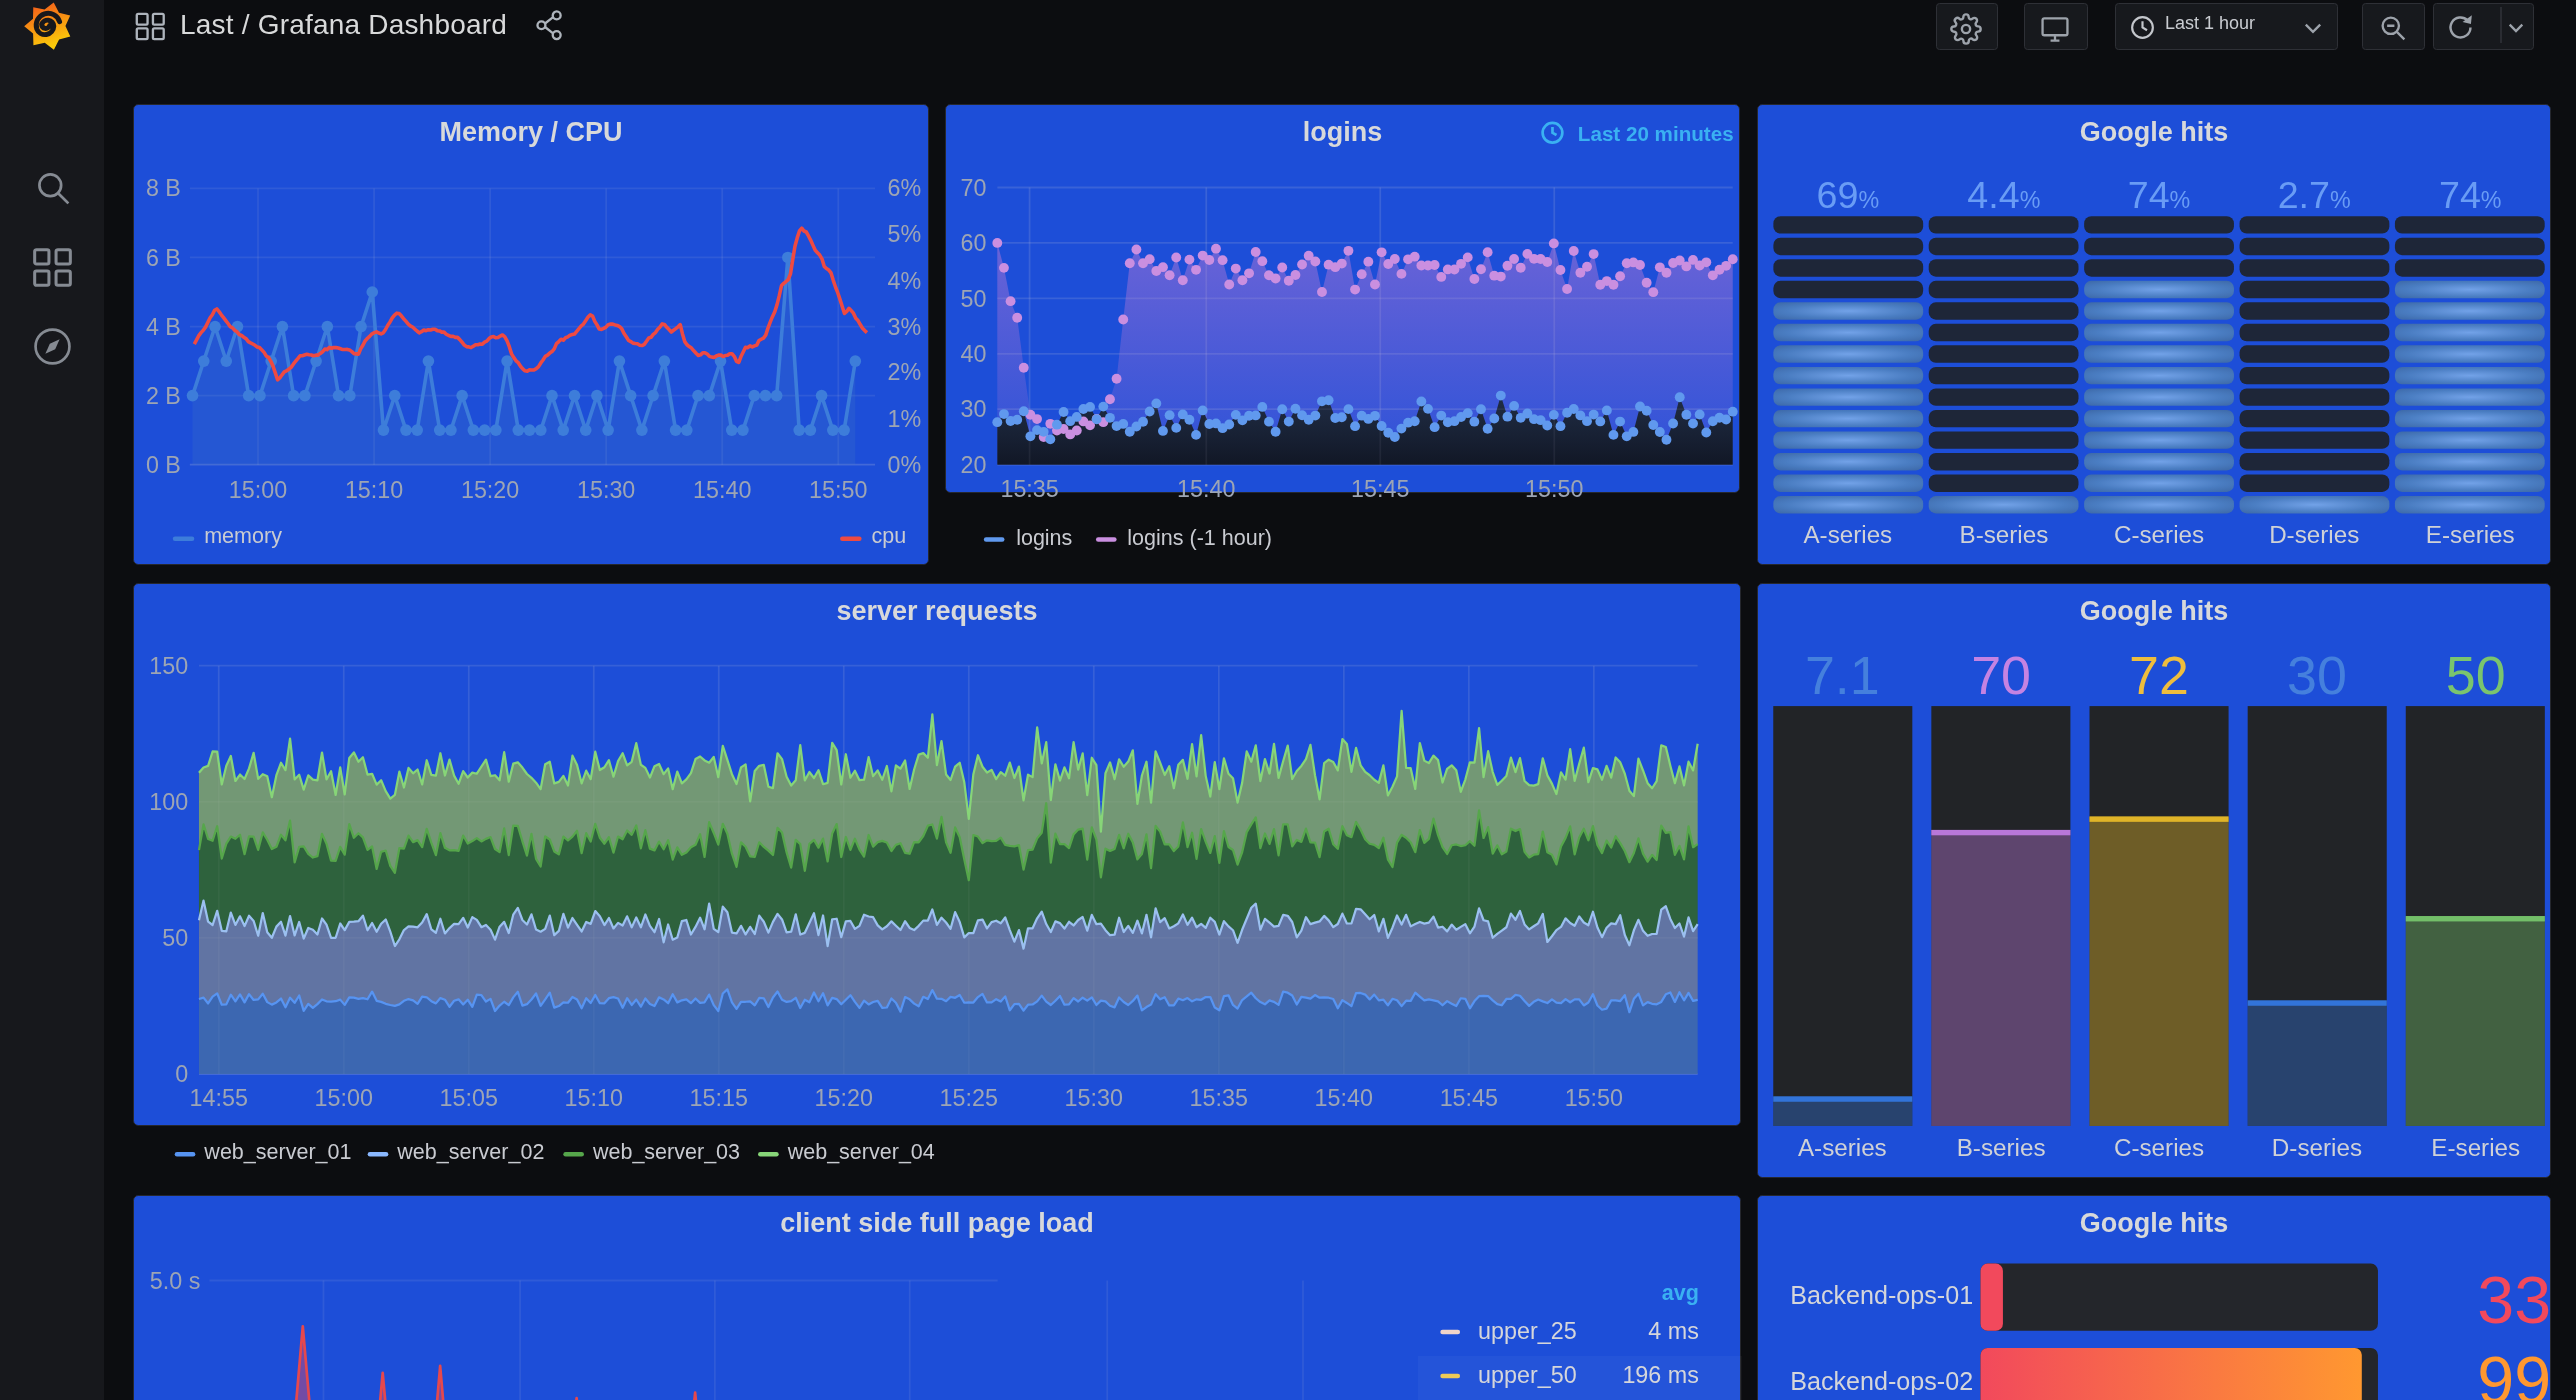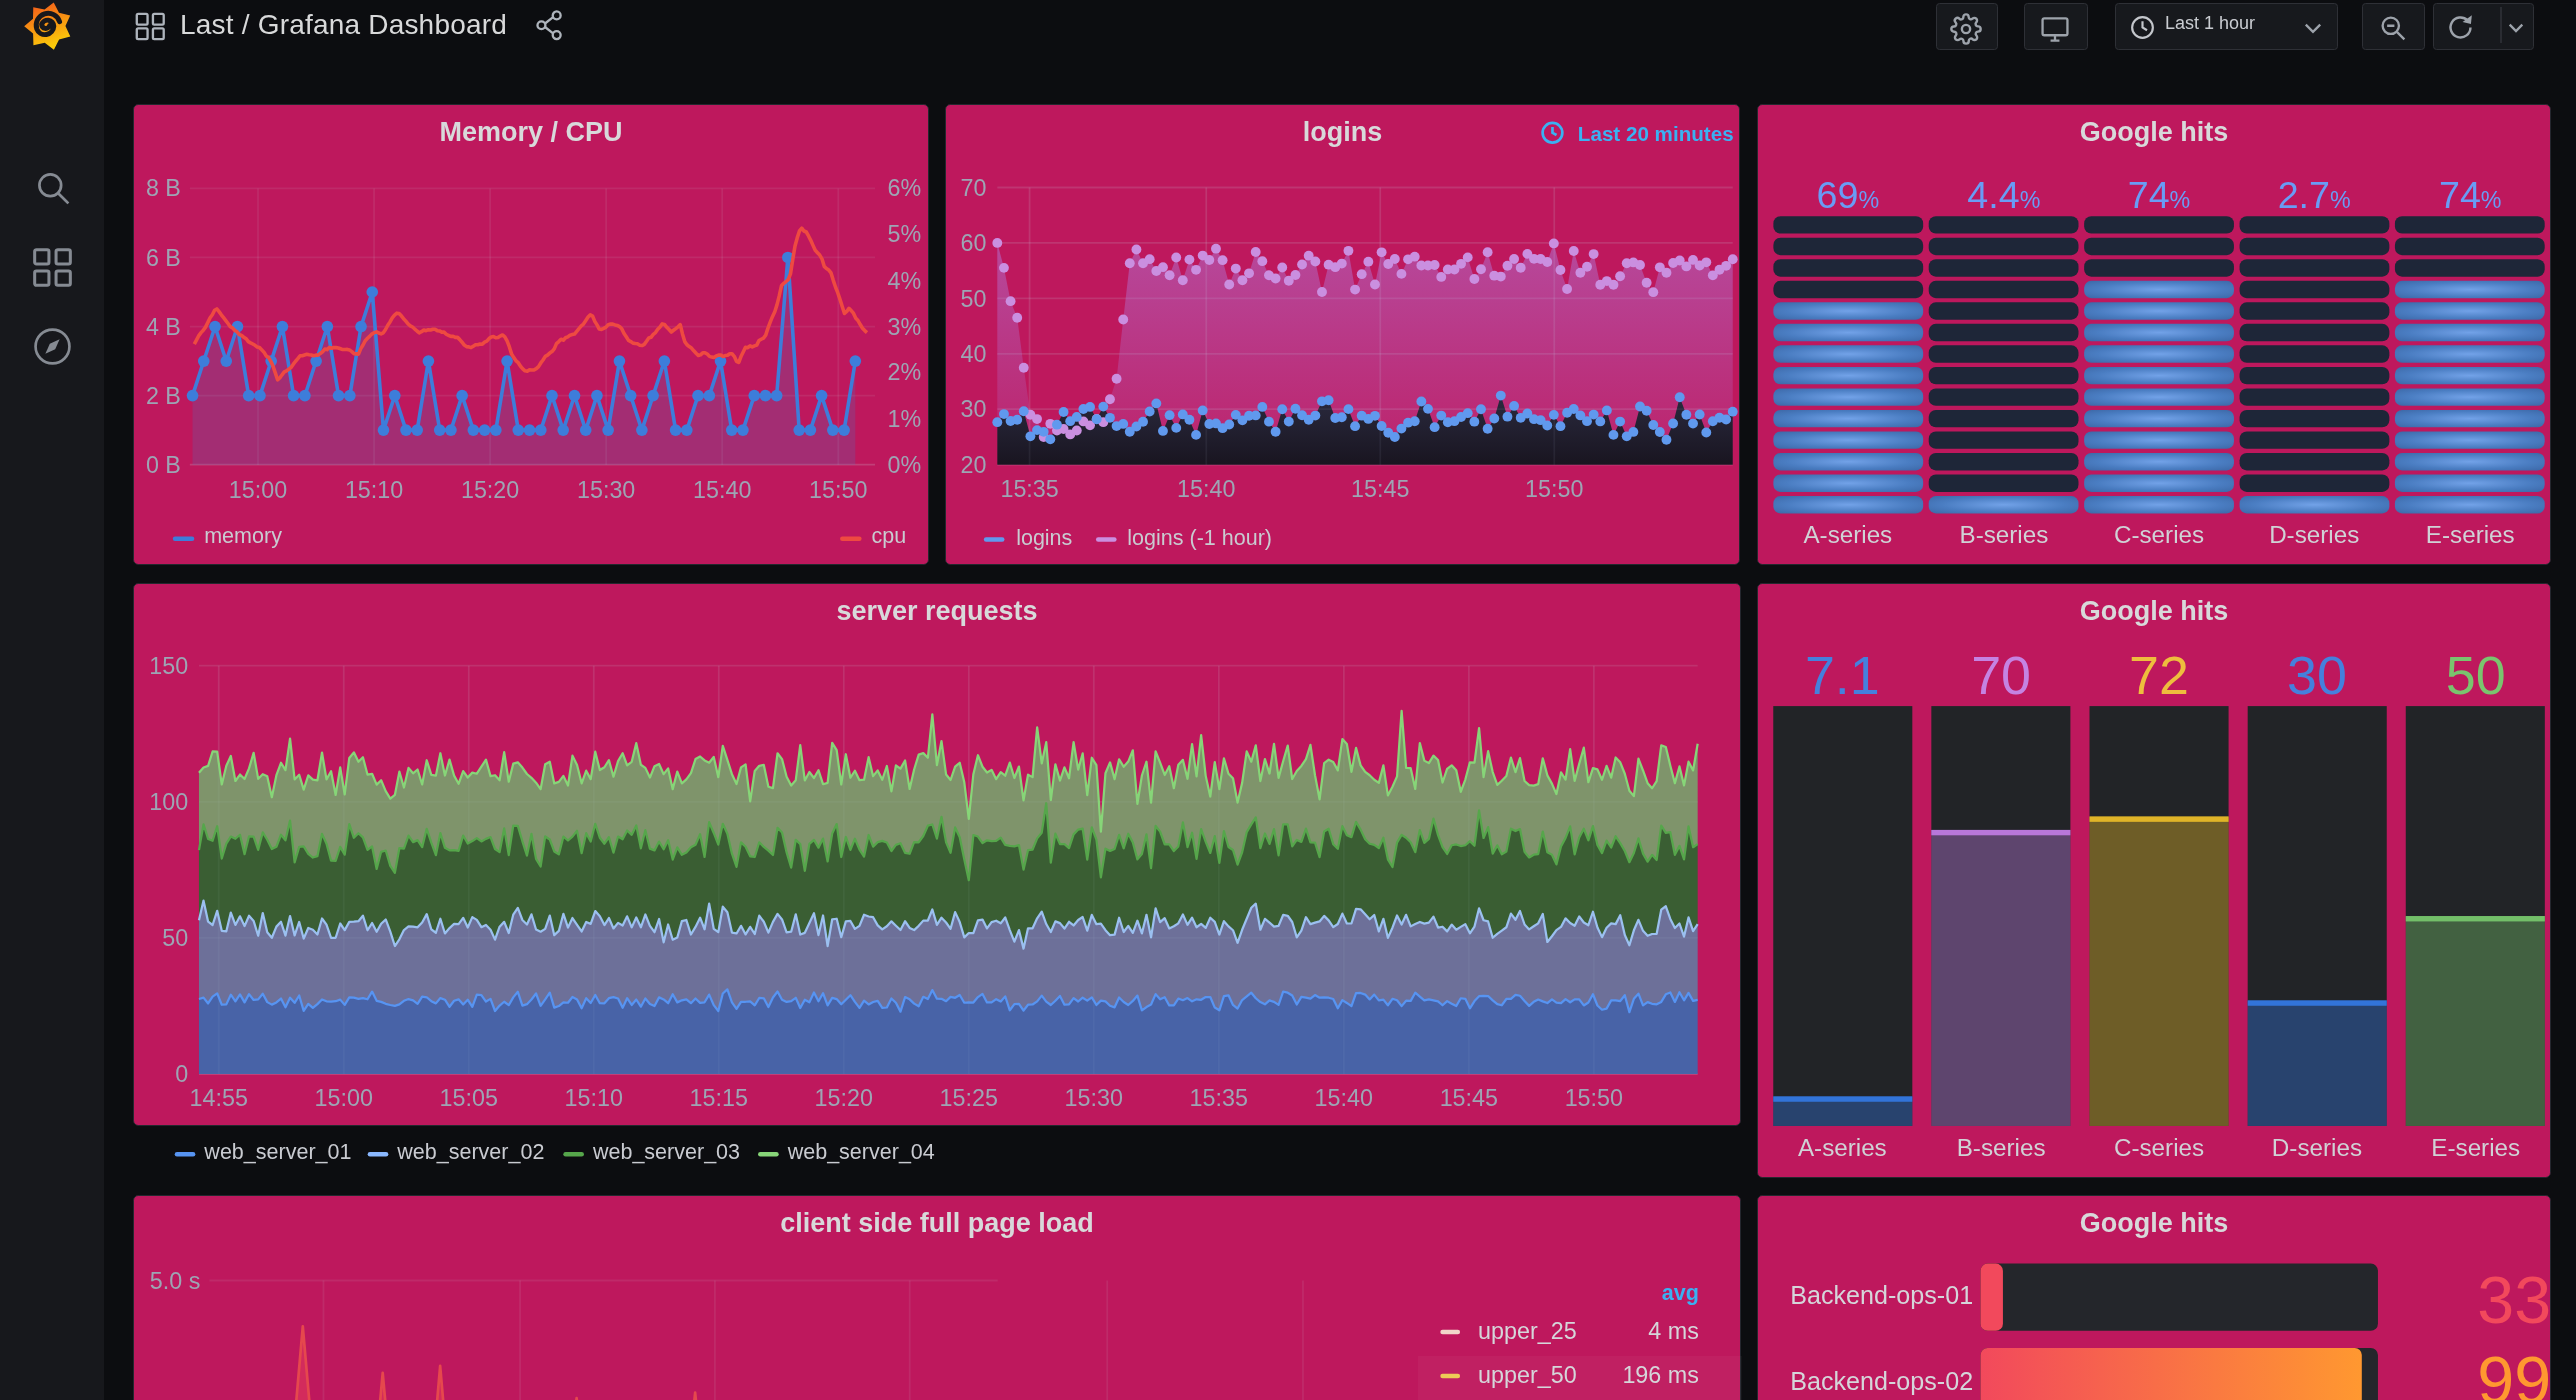--- a/index.html
+++ b/index.html
@@ -1,18 +1,18 @@
 <!DOCTYPE html>
 <html style="font-size:14.4px"><head><meta charset="utf-8">
 <style>
 * { margin:0; padding:0; box-sizing:border-box; }
 html,body { width:2576px; height:1400px; overflow:hidden; background:#0c0d10;
   font-family:"Liberation Sans", sans-serif; }
 .abs { position:absolute; }
-.panel { position:absolute; background:#be185d; border:1.8px solid #25272e; border-radius:5.4px; }
+.panel { position:absolute; background:#1d4ed8; border:1.8px solid #25272e; border-radius:5.4px; }
 .ptitle { position:absolute; top:11.7px; left:0; width:100%; text-align:center;
   font-size:27px; font-weight:bold; color:#d8d9da; }
 .btn { position:absolute; top:2.7px; height:47px; background:#17191d; border:1.8px solid #2e3036; border-radius:3.6px; }
 svg text { font-family:"Liberation Sans", sans-serif; }
 </style></head>
 <body>
 
 <div class="abs" style="left:0;top:0;width:104px;height:1400px;background:#17181c"></div>
 <svg class="abs" style="left:34px;top:169px" width="38" height="38" viewBox="0 0 42 42" fill="none" stroke="#868b93" stroke-width="3">
   <circle cx="18" cy="18" r="12"></circle>
@@ -185,21 +185,21 @@
 <circle cx="778.9" cy="362.5" r="6.5" fill="#3d7dda"></circle>
 <circle cx="791.5" cy="362.5" r="6.5" fill="#3d7dda"></circle>
 <circle cx="804.0" cy="285.5" r="6.5" fill="#3d7dda"></circle>
 <polyline points="67.0,266.6 69.5,261.9 72.0,257.2 74.5,253.8 77.0,251.2 79.5,247.7 82.1,242.4 84.6,237.2 87.1,233.9 89.6,228.8 92.1,227.4 94.6,230.4 97.1,233.9 99.6,237.1 102.1,240.4 104.6,243.6 107.1,247.2 109.6,248.5 112.2,251.4 114.7,252.9 117.2,256.0 119.7,257.0 122.2,258.9 124.7,260.6 127.2,263.8 129.7,265.2 132.2,266.5 134.7,267.9 137.2,269.9 139.7,270.5 142.3,273.1 144.8,275.8 147.3,280.1 149.8,281.3 152.3,285.8 154.8,291.4 157.3,298.7 159.8,306.4 162.3,304.3 164.8,300.8 167.3,297.6 169.8,296.4 172.4,294.6 174.9,292.5 177.4,289.0 179.9,285.7 182.4,282.8 184.9,279.6 187.4,279.5 189.9,278.7 192.4,278.0 194.9,278.5 197.4,278.7 199.9,279.5 202.5,278.9 205.0,278.9 207.5,277.0 210.0,275.2 212.5,272.2 215.0,272.7 217.5,270.3 220.0,271.2 222.5,270.4 225.0,270.5 227.5,270.9 230.0,271.8 232.6,272.7 235.1,272.6 237.6,272.5 240.1,273.1 242.6,275.0 245.1,277.2 247.6,277.5 250.1,277.8 252.6,271.7 255.1,267.6 257.6,262.8 260.1,260.1 262.7,257.7 265.2,255.1 267.7,253.8 270.2,252.9 272.7,254.2 275.2,255.2 277.7,254.0 280.2,250.3 282.7,245.6 285.2,241.9 287.7,237.4 290.2,234.2 292.8,232.1 295.3,232.5 297.8,235.1 300.3,238.3 302.8,241.0 305.3,244.1 307.8,246.2 310.3,247.5 312.8,249.8 315.3,252.0 317.8,254.0 320.3,252.8 322.9,250.9 325.4,251.6 327.9,250.5 330.4,250.8 332.9,250.0 335.4,250.1 337.9,251.6 340.4,251.9 342.9,253.2 345.4,253.2 347.9,255.6 350.4,256.8 353.0,258.0 355.5,257.8 358.0,259.1 360.5,259.1 363.0,261.6 365.5,264.5 368.0,267.7 370.5,269.4 373.0,269.7 375.5,270.5 378.0,268.9 380.5,267.3 383.1,267.3 385.6,266.5 388.1,266.7 390.6,264.4 393.1,263.3 395.6,260.4 398.1,258.6 400.6,258.2 403.1,259.5 405.6,259.2 408.1,257.6 410.6,256.4 413.2,258.6 415.7,263.0 418.2,269.5 420.7,277.5 423.2,281.7 425.7,285.2 428.2,287.3 430.7,291.3 433.2,294.2 435.7,296.4 438.2,296.8 440.7,295.3 443.3,295.4 445.8,295.3 448.3,294.0 450.8,291.7 453.3,287.6 455.8,284.3 458.3,280.3 460.8,278.9 463.3,276.6 465.8,274.9 468.3,271.9 470.8,266.1 473.4,263.8 475.9,261.2 478.4,262.2 480.9,259.5 483.4,258.5 485.9,256.6 488.4,256.0 490.9,255.4 493.4,252.4 495.9,249.3 498.4,246.3 500.9,244.2 503.5,240.3 506.0,236.4 508.5,234.0 511.0,235.3 513.5,241.2 516.0,245.2 518.5,249.8 521.0,250.2 523.5,249.1 526.0,247.7 528.5,244.9 531.0,244.3 533.6,244.3 536.1,245.2 538.6,245.8 541.1,247.0 543.6,249.6 546.1,254.7 548.6,258.4 551.1,262.5 553.6,263.8 556.1,265.5 558.6,265.9 561.1,266.2 563.7,267.8 566.2,268.2 568.7,266.9 571.2,263.4 573.7,259.7 576.2,259.0 578.7,255.7 581.2,253.7 583.7,250.0 586.2,247.5 588.7,244.1 591.2,244.7 593.8,247.9 596.3,250.4 598.8,253.1 601.3,251.2 603.8,249.3 606.3,247.3 608.8,244.9 611.3,255.2 613.8,263.8 616.3,267.3 618.8,269.3 621.3,271.0 623.9,274.1 626.4,276.8 628.9,279.3 631.4,278.6 633.9,276.3 636.4,276.3 638.9,277.6 641.4,280.3 643.9,281.1 646.4,281.6 648.9,279.8 651.4,278.9 654.0,278.7 656.5,280.4 659.0,279.4 661.5,279.1 664.0,277.3 666.5,277.3 669.0,280.2 671.5,285.8 674.0,287.1 676.5,280.5 679.0,275.3 681.5,270.1 684.1,270.6 686.6,268.6 689.1,269.8 691.6,268.6 694.1,267.7 696.6,262.6 699.1,261.2 701.6,259.9 704.1,256.6 706.6,248.8 709.1,242.1 711.6,236.0 714.2,230.5 716.7,222.6 719.2,212.6 721.7,201.3 724.2,198.9 726.7,196.8 729.2,194.6 731.7,188.3 734.2,172.5 736.7,157.4 739.2,148.2 741.7,140.4 744.3,137.4 746.8,140.5 749.3,141.6 751.8,146.0 754.3,150.9 756.8,156.5 759.3,162.0 761.8,164.7 764.3,167.3 766.8,171.5 769.3,179.9 771.8,182.3 774.4,184.0 776.9,187.2 779.4,195.5 781.9,202.9 784.4,209.3 786.9,216.7 789.4,224.6 791.9,232.4 794.4,230.2 796.9,226.8 799.4,229.2 801.9,232.1 804.5,237.8 807.0,240.4 809.5,244.8 812.0,248.9 814.5,251.5 817.0,253.7" fill="none" stroke="#ee4a41" stroke-width="4" stroke-linejoin="round"></polyline>
 <rect x="43" y="481" width="24" height="5" rx="2.5" fill="#3d7dda"></rect>
 <text x="78" y="488" font-size="24" fill="#c9cbd1">memory</text>
 <rect x="787" y="481" width="24" height="5" rx="2.5" fill="#ee4a41"></rect>
 <text x="822" y="488" font-size="24" fill="#c9cbd1">cpu</text>
 </svg>
   </div>
-<div class="panel" style="left:945px;top:104px;width:795px;height:461px">
+<div class="panel" style="left:945px;top:104px;width:795px;height:389px">
     <div class="ptitle">logins</div>
     <svg class="abs" width="795" height="461" viewBox="0 0 886 514">
 <defs>
         <linearGradient id="pgrad" x1="0" y1="0" x2="0" y2="1">
           <stop offset="0" stop-color="rgba(176,118,214,0.52)"></stop>
           <stop offset="1" stop-color="rgba(176,118,214,0.10)"></stop>
         </linearGradient>
         <linearGradient id="bgrad" x1="0" y1="0" x2="0" y2="1">
           <stop offset="0" stop-color="rgba(30,42,58,0.92)"></stop>
           <stop offset="1" stop-color="rgba(16,20,28,0.95)"></stop>

